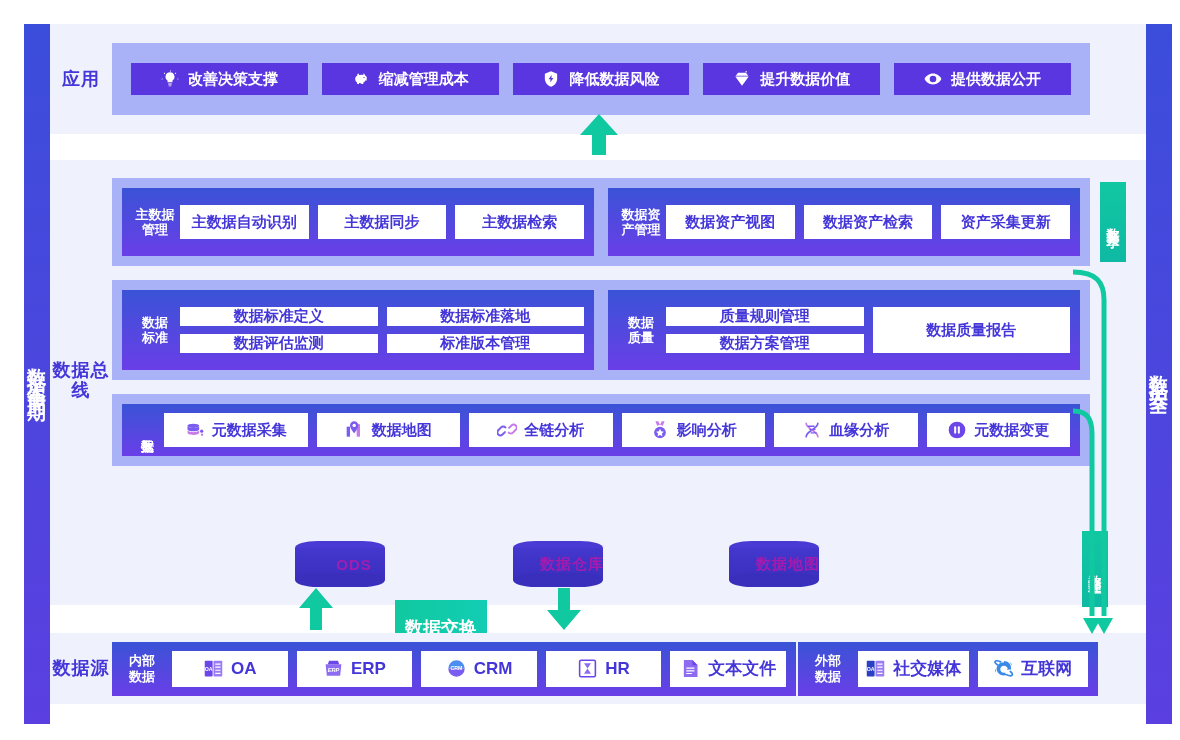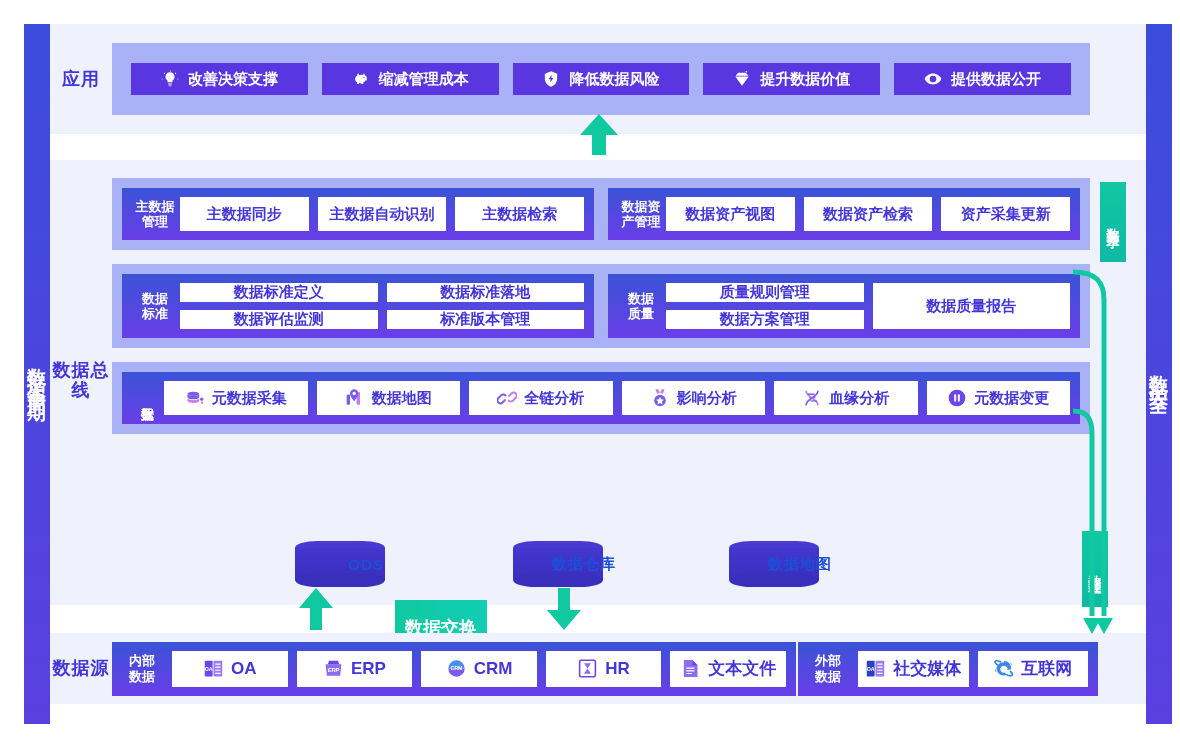--- a/index.html
+++ b/index.html
@@ -85,21 +85,21 @@
     margin-bottom: 14px;
     padding: 10px;
     display: flex;
     gap: 14px;
   }
   .modcard {
     flex: 1;
     background: linear-gradient(180deg,#3a53d6 0%,#6a3ee8 100%);
     display: flex;
     align-items: center;
-    padding: 9px 10px;
+    padding: 17px 10px;
     gap: 2px;
   }
   .modcard .mod-label {
     flex: 0 0 46px;
     color: #ffffff;
     font-size: 13px;
     font-weight: bold;
     text-align: center;
     line-height: 1.18;
   }
@@ -146,23 +146,23 @@
   }
   .cyl .body {
     position:absolute; left:0; top:7px; width:90px; height:32px;
     background: linear-gradient(180deg,#4337ce 0%,#3a2fbd 100%);
   }
   .cyl .bot {
     position:absolute; left:0; top:32px; width:90px; height:14px;
     background:#3a2fbd; border-radius:50%/100%;
   }
   .cyl .lbl {
-    position:absolute; left:16px; top:10px; width:110px; height:26px;
+    position:absolute; left:4px; top:10px; width:110px; height:26px;
     display:flex; align-items:center; justify-content:center;
-    color:#1d4ed8; font-size:15px; font-weight:bold; letter-spacing:1px;
+    color:#a21caf; font-size:15px; font-weight:bold; letter-spacing:1px;
     z-index:3;
   }
 
   
   #exchange-row { position:absolute; left:50px; top:597px; width:1096px; height:36px; }
   .exch-badge {
     position:absolute; background: linear-gradient(90deg,#10c9a0 0%,#12cdb3 100%);
     color:#ffffff; font-size:18px; font-weight:bold;
     padding:18px 10px; line-height:1.2;
   }
@@ -274,22 +274,22 @@
     <div class="bus-body">
 
       <div class="group" style="margin-top:18px;">
 
         <div class="modcard">
           <div class="mod-label">
             <span>主数据</span>
             <span>管理</span>
           </div>
           <div class="tilewrap">
+            <div class="tile">主数据自动识别</div>
             <div class="tile">主数据同步</div>
-            <div class="tile">主数据自动识别</div>
             <div class="tile">主数据检索</div>
           </div>
         </div>
 
         <div class="modcard">
           <div class="mod-label">
             <span>数据资</span>
             <span>产管理</span>
           </div>
           <div class="tilewrap">

